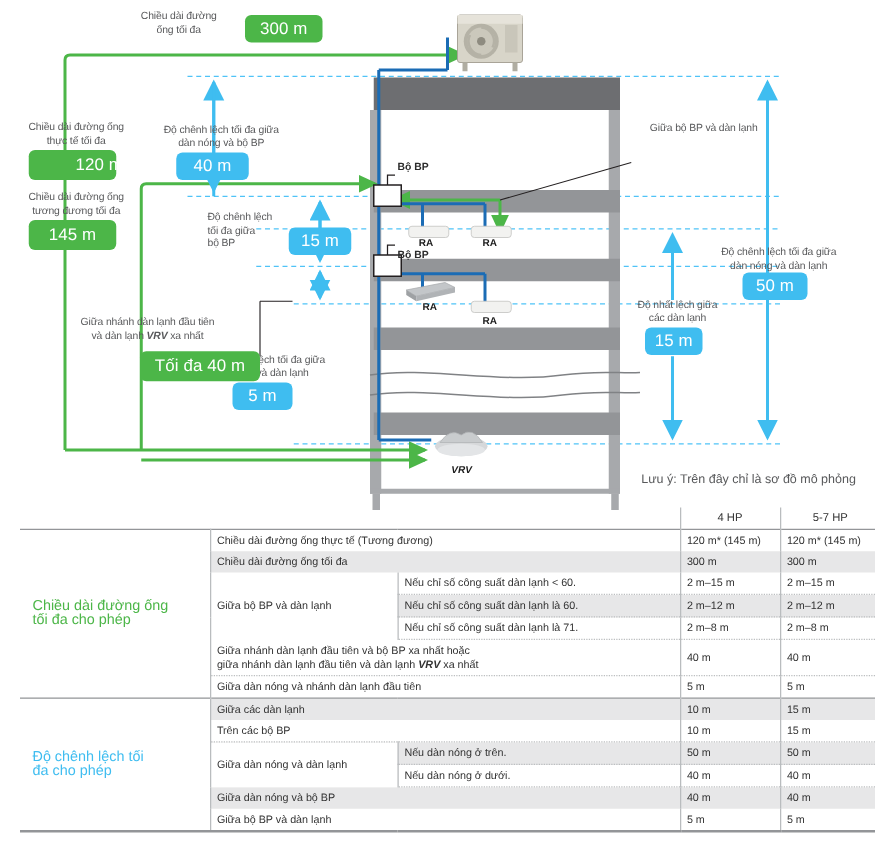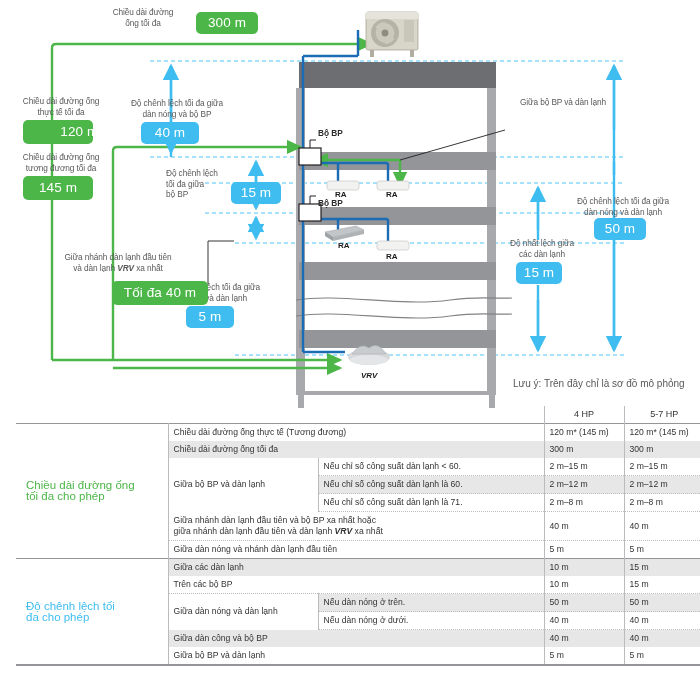--- a/index.html
+++ b/index.html
@@ -400,21 +400,21 @@
         <td class="lbl dotted-b">Nếu dàn nóng ở trên.</td>
         <td class="val dotted-b">50 m</td>
         <td class="val nobr dotted-b">50 m</td>
       </tr>
       <tr>
         <td class="lbl dotted-b">Nếu dàn nóng ở dưới.</td>
         <td class="val dotted-b">40 m</td>
         <td class="val nobr dotted-b">40 m</td>
       </tr>
       <tr class="shade">
-        <td class="lbl" colspan="2">Giữa dàn công và bộ BP</td>
+        <td class="lbl" colspan="2">Giữa dàn nóng và bộ BP</td>
         <td class="val">40 m</td>
         <td class="val nobr">40 m</td>
       </tr>
       <tr class="botline">
         <td class="lbl botline" colspan="2">Giữa bộ BP và dàn lạnh</td>
         <td class="val botline">5 m</td>
         <td class="val nobr botline">5 m</td>
       </tr>
     </tbody>
       </table>

